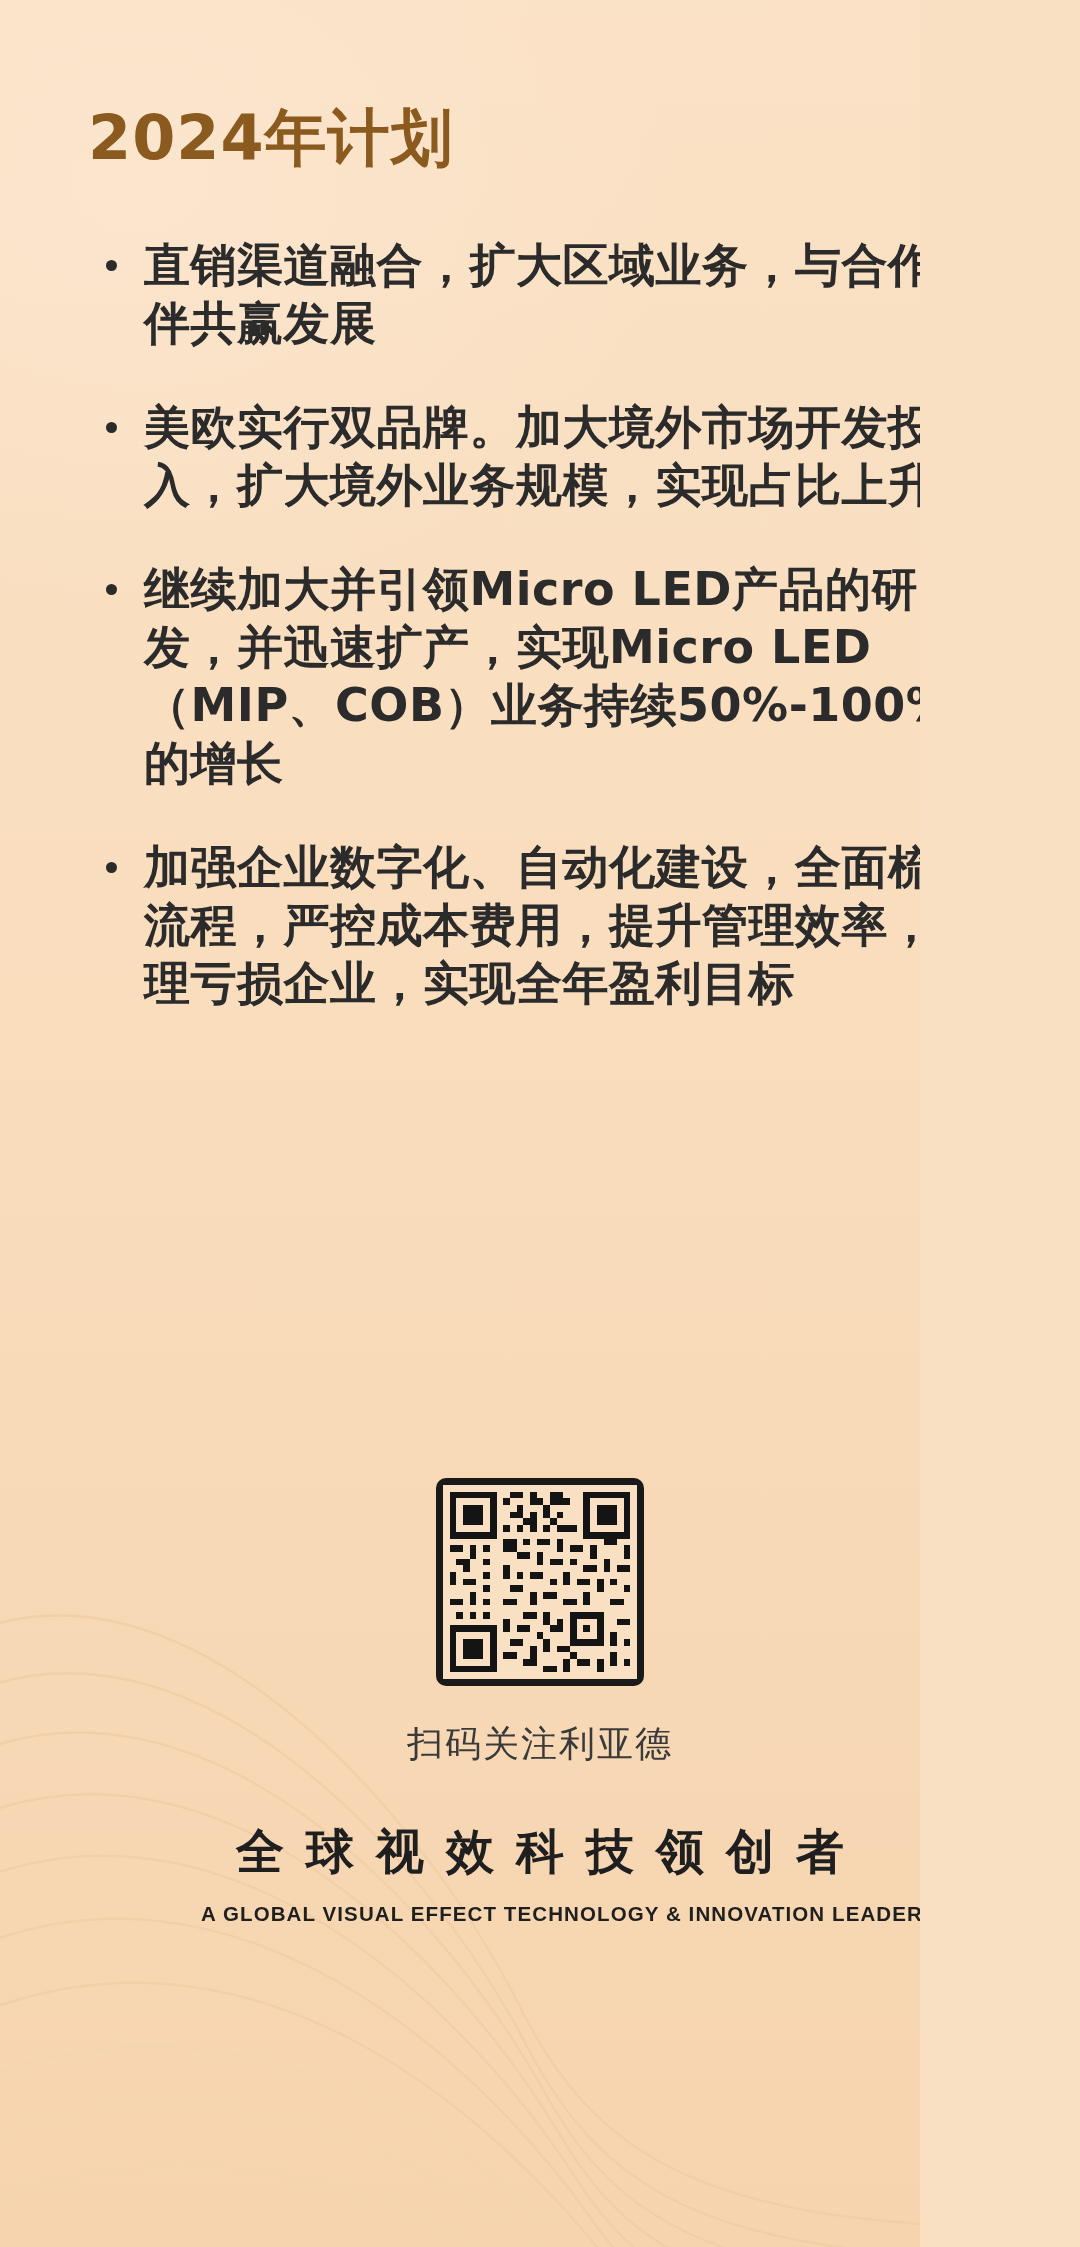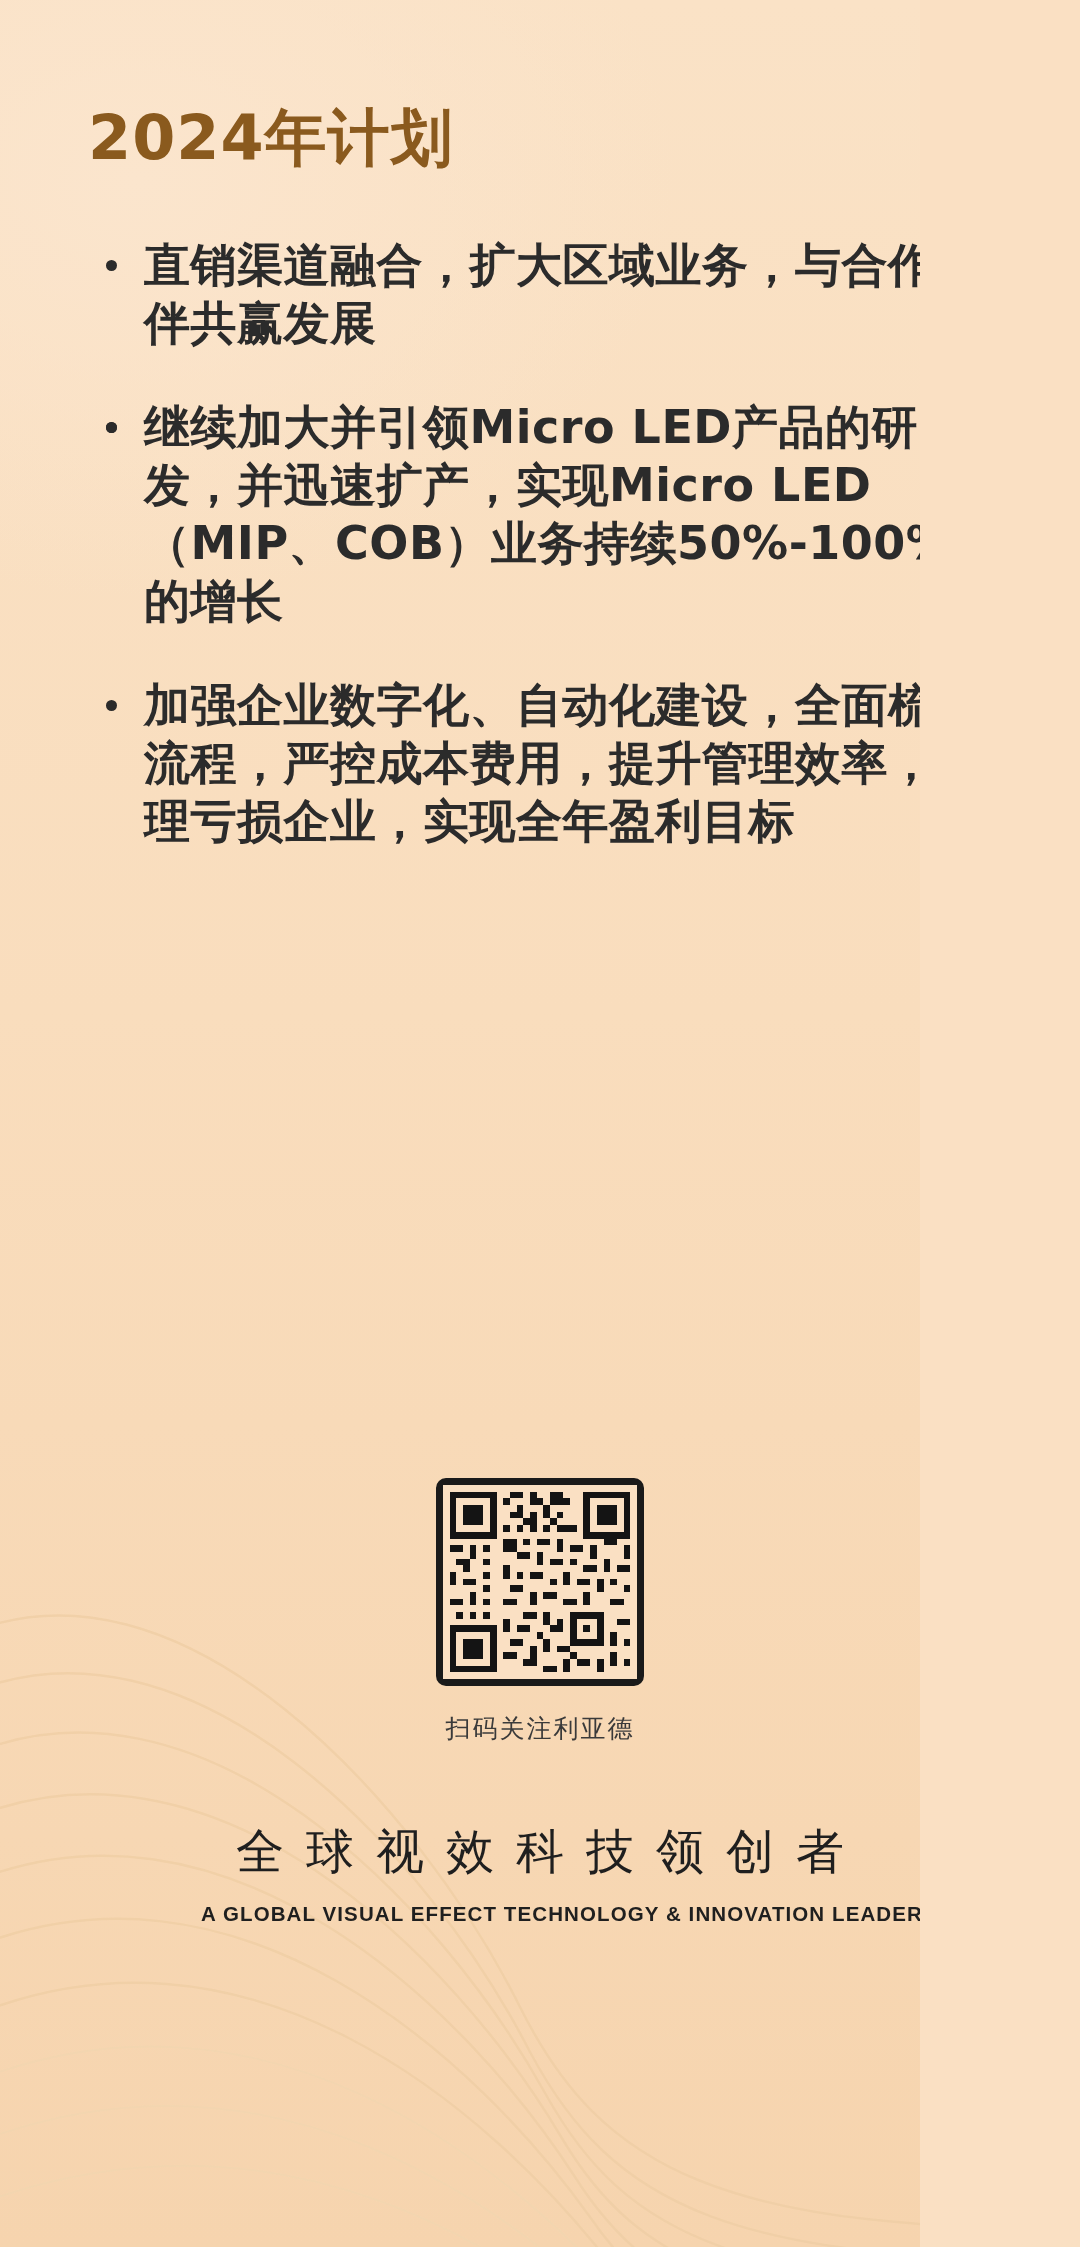--- a/index.html
+++ b/index.html
@@ -89,37 +89,37 @@
     width: 208px;
     height: 208px;
     background: #fae0c3;
     border: 7px solid #1a1a1a;
     border-radius: 10px;
     position: relative;
     box-sizing: border-box;
   }
   .qr svg { display: block; }
   .qr-caption {
-    margin-top: 22px;
-    font-size: 25px;
+    margin-top: 30px;
+    font-size: 36px;
     color: #3a3a3a;
     letter-spacing: 2px;
     font-family: Liberation Mono, monospace;
   }
 
   .slogan-wrap {
     position: absolute;
     left: 0;
     top: 1820px;
     width: 1080px;
     text-align: center;
   }
   .slogan-cn {
     font-size: 48px;
-    font-weight: normal;
+    font-weight: bold;
     color: #1f1f1f;
     letter-spacing: 22px;
     text-indent: 22px;
     font-family: "DejaVu Sans", "Liberation Sans", sans-serif;
   }
   .slogan-en {
     margin-top: 18px;
     font-size: 20.5px;
     font-weight: bold;
     color: #1f1f1f;
@@ -156,20 +156,21 @@
 
     <div class="title">2024年计划</div>
 
     <div class="bullets">
       <div class="bullet">
         <span class="dot"></span>
         <span>直销渠道融合，扩大区域业务，与合作伙伴共赢发展</span>
       </div>
       <div class="bullet">
         <span class="dot"></span>
+        <span>美欧实行双品牌。加大境外市场开发投入，扩大境外业务规模，实现占比上升</span>
       </div>
       <div class="bullet">
         <span class="dot"></span>
         <span>继续加大并引领Micro LED产品的研发，并迅速扩产，实现Micro LED（MIP、COB）业务持续50%-100%的增长</span>
       </div>
       <div class="bullet">
         <span class="dot"></span>
         <span>加强企业数字化、自动化建设，全面梳理流程，严控成本费用，提升管理效率，清理亏损企业，实现全年盈利目标</span>
       </div>
     </div>

